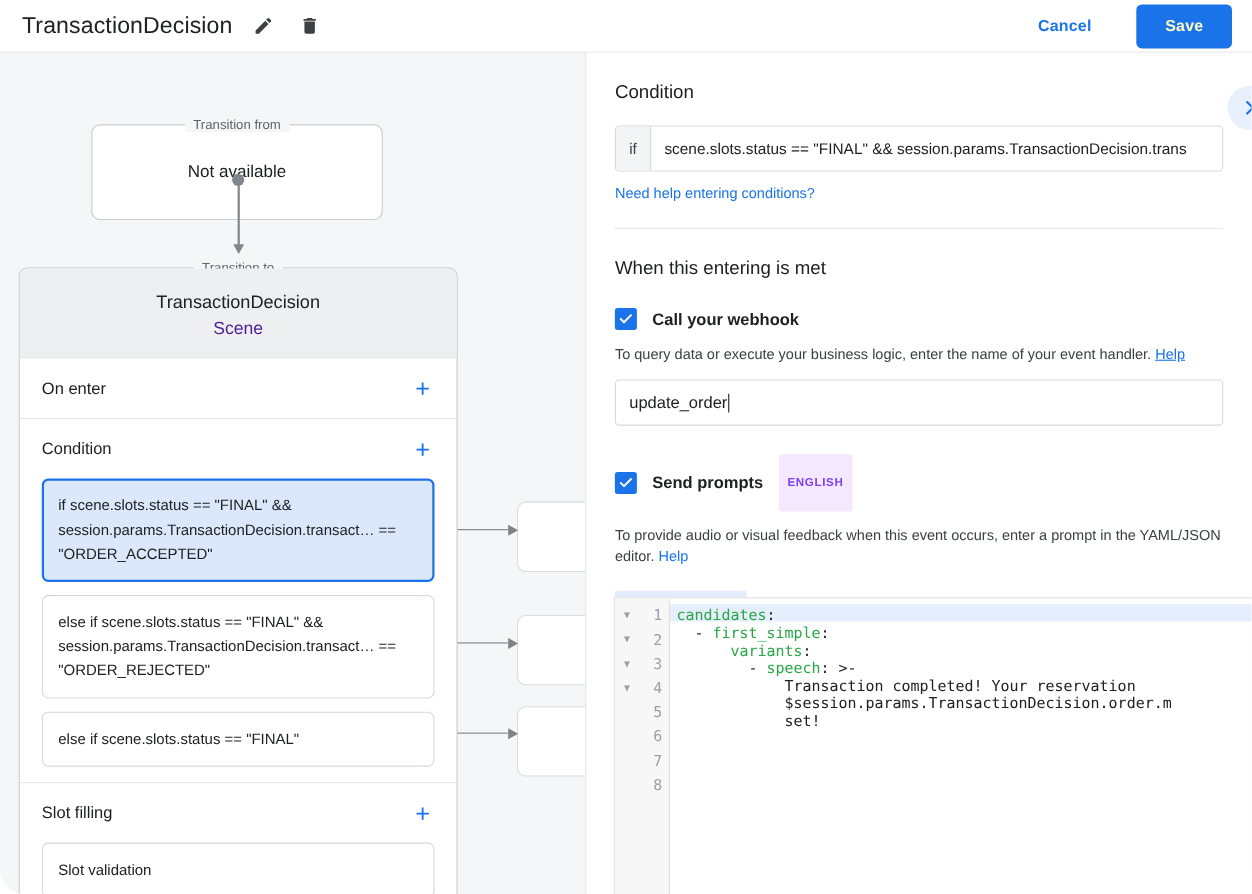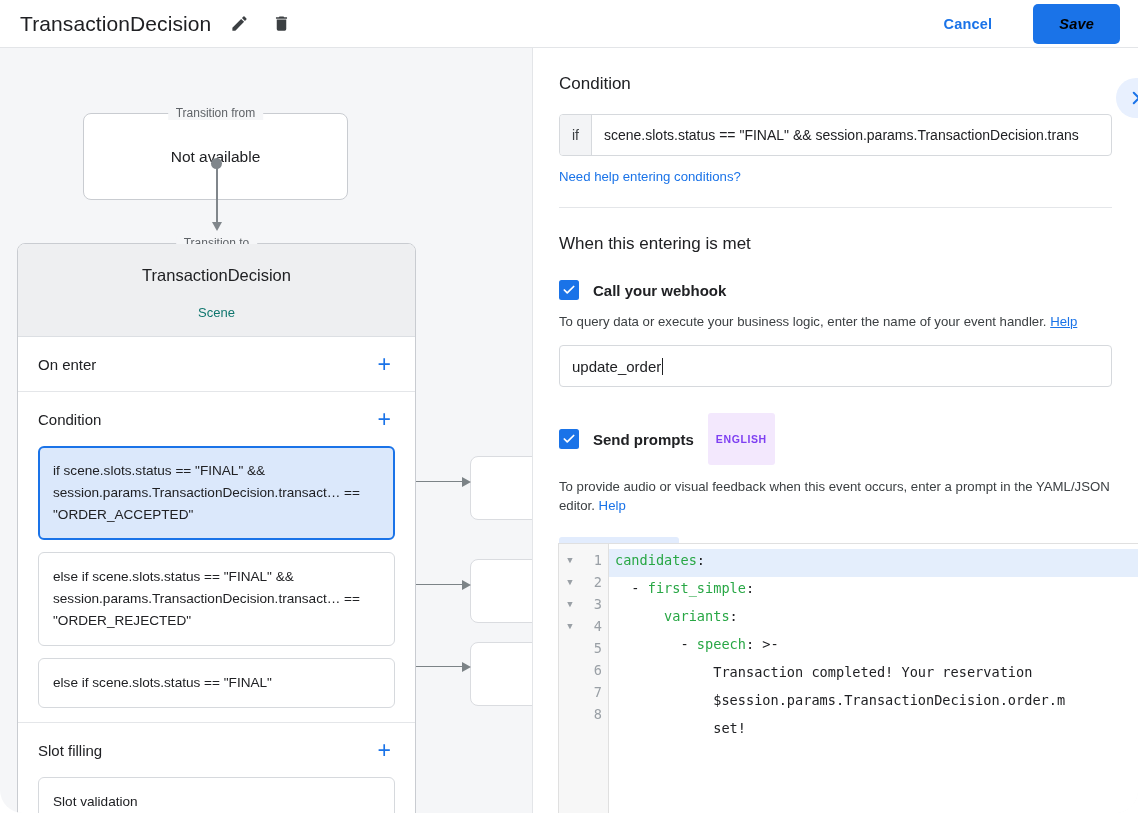--- a/index.html
+++ b/index.html
@@ -38,23 +38,23 @@
   .topbar-actions {
     margin-left: auto; display: flex; align-items: center; gap: 31px;
     margin-right: 18px;
   }
   .btn-text {
     color: #1a73e8; font-size: 14.5px; font-weight: 600;
     background: transparent; border: 0; padding: 8px 10px;
     cursor: pointer; letter-spacing: .2px;
   }
   .btn-primary {
-    background: #1a73e8; color: #000000; font-size: 14.5px; font-weight: 600;
+    background: #1a73e8; color: #fef9c3; font-size: 14.5px; font-weight: 600;
     border: 0; border-radius: 5px; padding: 0 26px; height: 40px;
-    cursor: pointer; letter-spacing: .2px; font-style: italic;
+    cursor: pointer; letter-spacing: .2px;
   }
 
   
   .canvas {
     position: absolute; top: 48px; left: 0; width: 1138px; height: 765px;
     background: #f5f6f8;
     overflow: hidden;
   }
   .fieldset {
     position: absolute;
@@ -104,21 +104,21 @@
   }
   #scene-head {
     background: #eeeff1;
     border-radius: 7px 7px 0 0;
     border-bottom: 1px solid #dcdfe3;
     padding: 22px 0 16px;
     text-align: center;
     position: relative;
   }
   #scene-head .scene-title { font-size: 16.5px; color: #202124; }
-  #scene-head .scene-sub { font-size: 13px; color: #0f766e; margin-top: 20px; }
+  #scene-head .scene-sub { font-size: 16px; color: #4c1d95; margin-top: 6px; }
 
   .section { border-bottom: 1px solid #e4e6e9; padding: 0 20px; }
   .section:last-child { border-bottom: 0; }
   .section-head {
     display: flex; align-items: center; justify-content: space-between;
     height: 54px;
   }
   .section-title { font-size: 15px; color: #202124; }
   .plus {
     color: #1a73e8; font-size: 23px; line-height: 1; cursor: pointer;
@@ -271,21 +271,21 @@
     width: 28px; flex: 0 0 28px; background: #f7f7f7;
     border-right: 1px solid #e0e0e0;
     padding-top: 5px; text-align: right; padding-right: 6px;
     color: #9aa0a6;
   }
   .gutter div { height: 22px; }
   .code {
     flex: 1 1 auto; padding-top: 5px; overflow: hidden; position: relative;
     white-space: pre;
   }
-  .code-line { height: 28px; padding-left: 6px; }
+  .code-line { height: 16px; padding-left: 6px; }
   .code-line.hl { background: #e4eefc; }
   .tok-key { color: #28a745; }
   .tok-plain { color: #202124; }
   .tok-punc { color: #202124; }
 </style>
 </head>
 <body>
 
 <div id="app">
 

